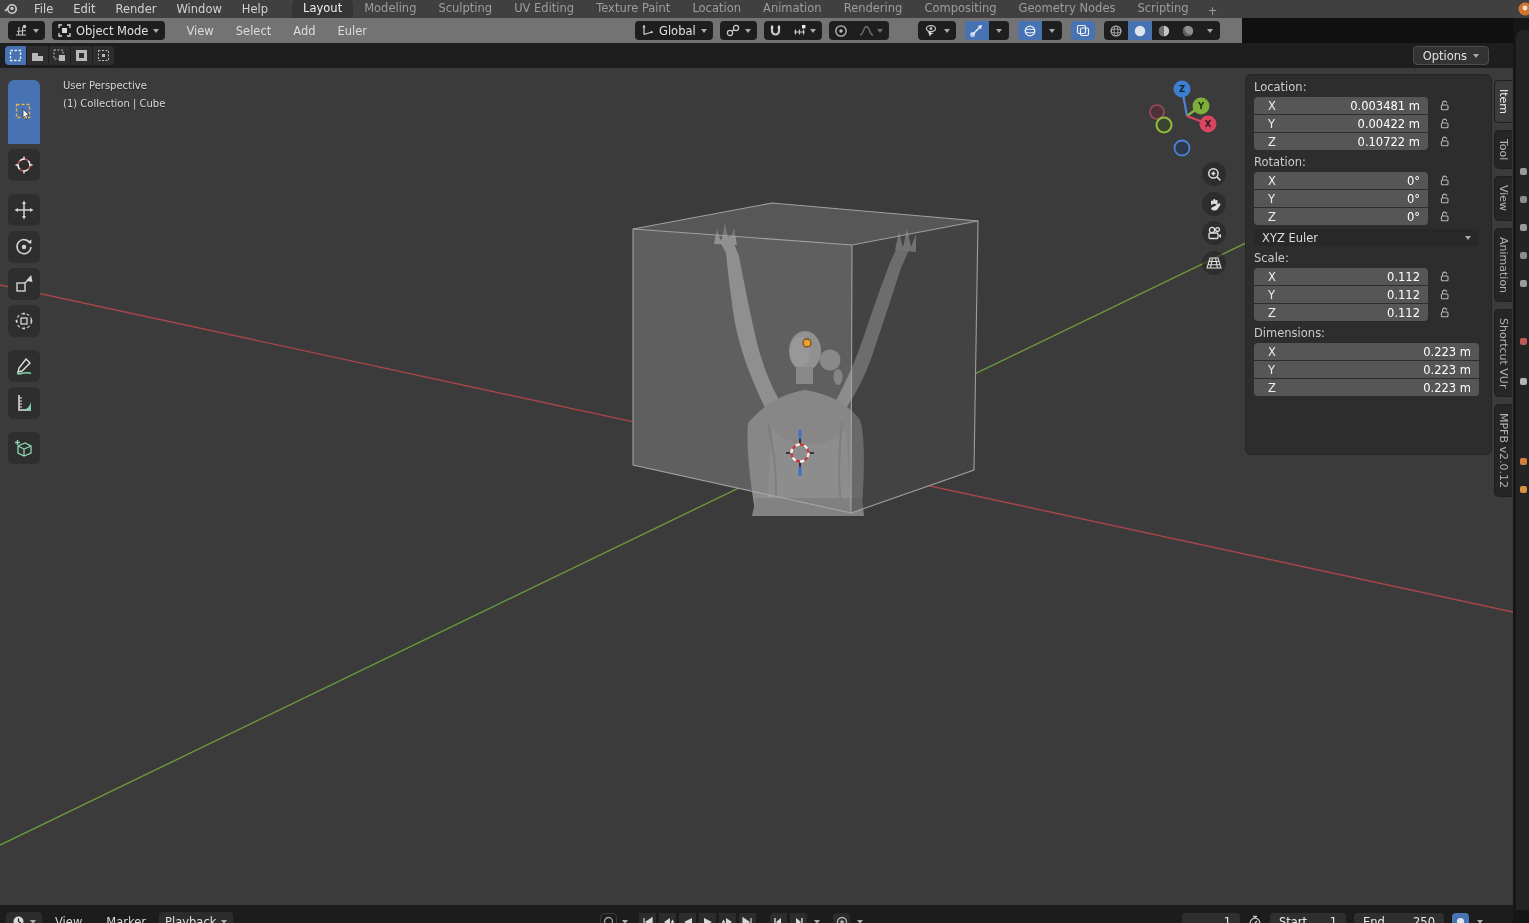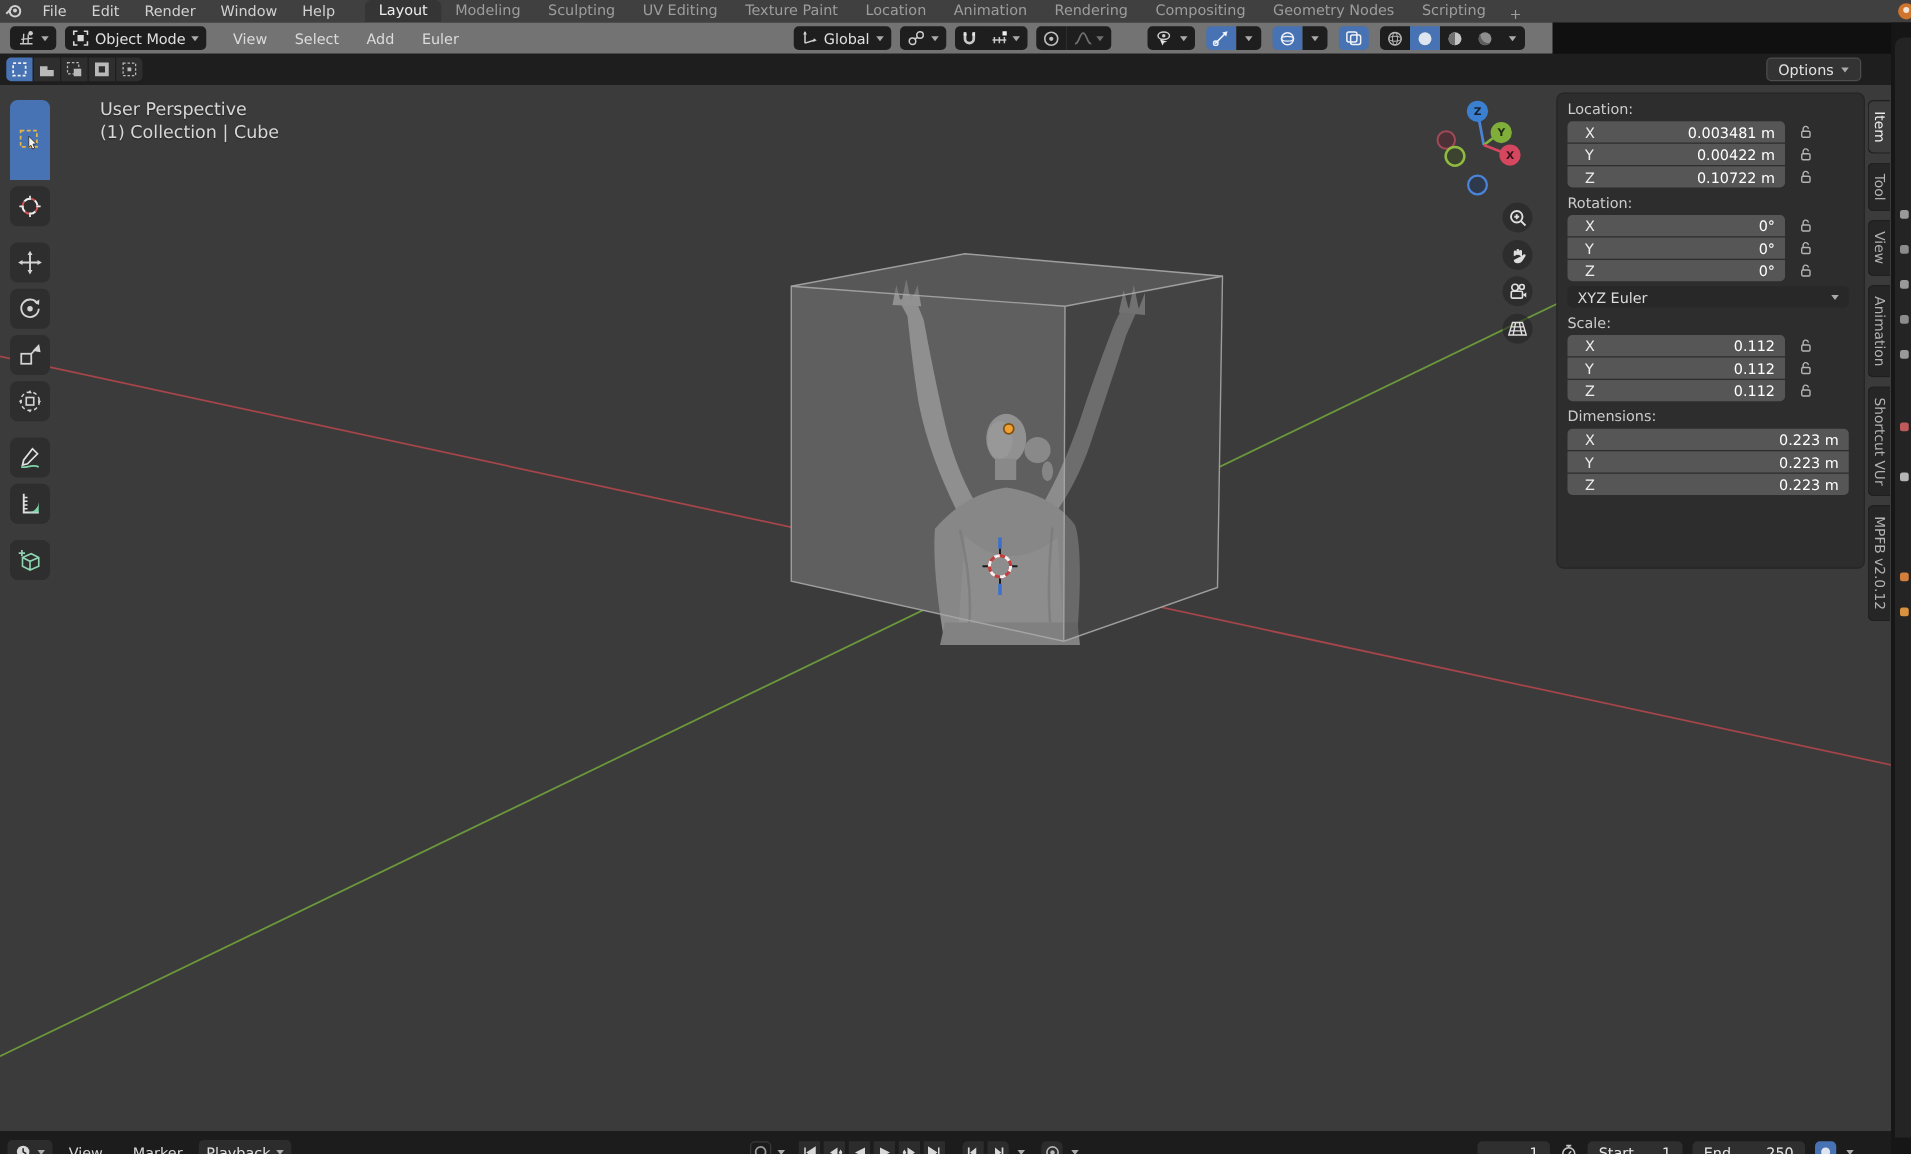--- a/index.html
+++ b/index.html
@@ -38,21 +38,21 @@
   .selmode { width:21px; height:19px; background:#2e2e2e; display:flex; align-items:center; justify-content:center; }
   .selmode.active { background:#4772b3; }
   .selmode:first-child { border-radius:4px 0 0 4px; }
   .selmode:last-child { border-radius:0 4px 4px 0; }
   .options-btn { position:absolute; right:24px; top:3px; height:19px; padding:0 9px;
     background:#333333; border:1px solid #4d4d4d; border-radius:4px; display:flex; gap:6px;
     align-items:center; font-size:11.5px; color:#e2e2e2; }
 
   
   .viewport { position:absolute; left:0; top:68px; width:1513px; height:837px; background:#3b3b3b; overflow:hidden; }
-  .vp-label { position:absolute; left:80px; font-size:14px; color:#d8d8d8; text-shadow:0 1px 1px rgba(0,0,0,.45); }
+  .vp-label { position:absolute; left:63px; font-size:10px; color:#d8d8d8; text-shadow:0 1px 1px rgba(0,0,0,.45); }
   .navbtn { position:absolute; width:24px; height:24px; border-radius:50%;
     background:rgba(37,37,37,.6); display:flex; align-items:center; justify-content:center; }
 
   
   .npanel { position:absolute; left:1245px; top:6px; width:247px; height:381px;
     background:rgba(44,44,44,.97); border:1px solid #252525; border-radius:6px; font-size:11.5px; }
   .npanel-header { display:flex; align-items:center; gap:6px; padding:6px 8px 4px; color:#e6e6e6; }
   .drag-dots { margin-left:auto; color:#7e7e7e; font-size:9px; letter-spacing:1px; }
   .sec-label { color:#cccccc; padding:5px 8px 3px; }
   .fgroup { padding:0 8px; display:flex; flex-direction:column; gap:1px; }

